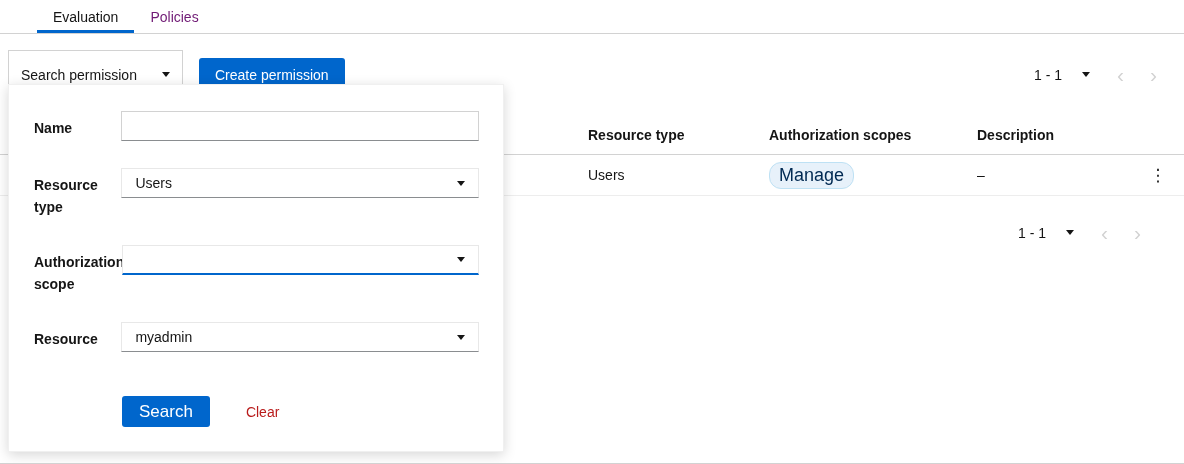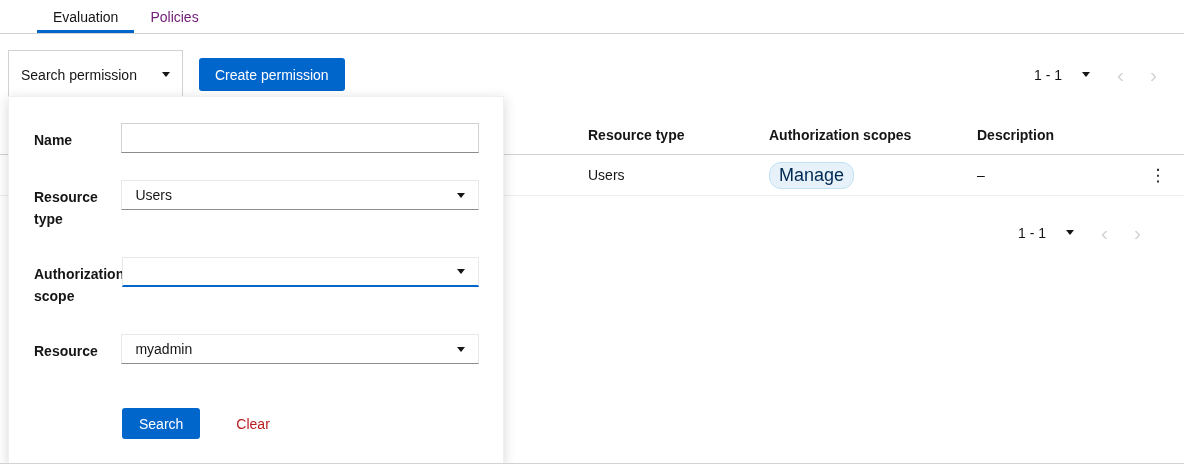--- a/index.html
+++ b/index.html
@@ -131,21 +131,21 @@
     display:flex;
     justify-content:flex-end;
     align-items:center;
     padding:26px 30px 0 0;
   }
 
   
   .panel {
     position:absolute;
     left:8px;
-    top:96px;
+    top:84px;
     width:496px;
     height:368px;
     background:#fff;
     border:1px solid #f0f0f0;
     box-shadow:0 3px 12px rgba(0,0,0,0.16);
     z-index:10;
     padding:26px 24px 0 25px;
   }
   .form-row { display:flex; margin-bottom:27px; }
   .form-label {
@@ -185,21 +185,21 @@
     display:flex;
     align-items:center;
   }
   .btn-search {
     background:#0066cc;
     color:#fff;
     border:none;
     border-radius:3px;
     height:31px;
     padding:0 17px;
-    font-size:14px;
+    font-size:17px;
     font-family:inherit;
     cursor:pointer;
   }
   .btn-clear {
     background:none;
     border:none;
     color:#b91c1c;
     font-size:14px;
     font-family:inherit;
     margin-left:36px;

